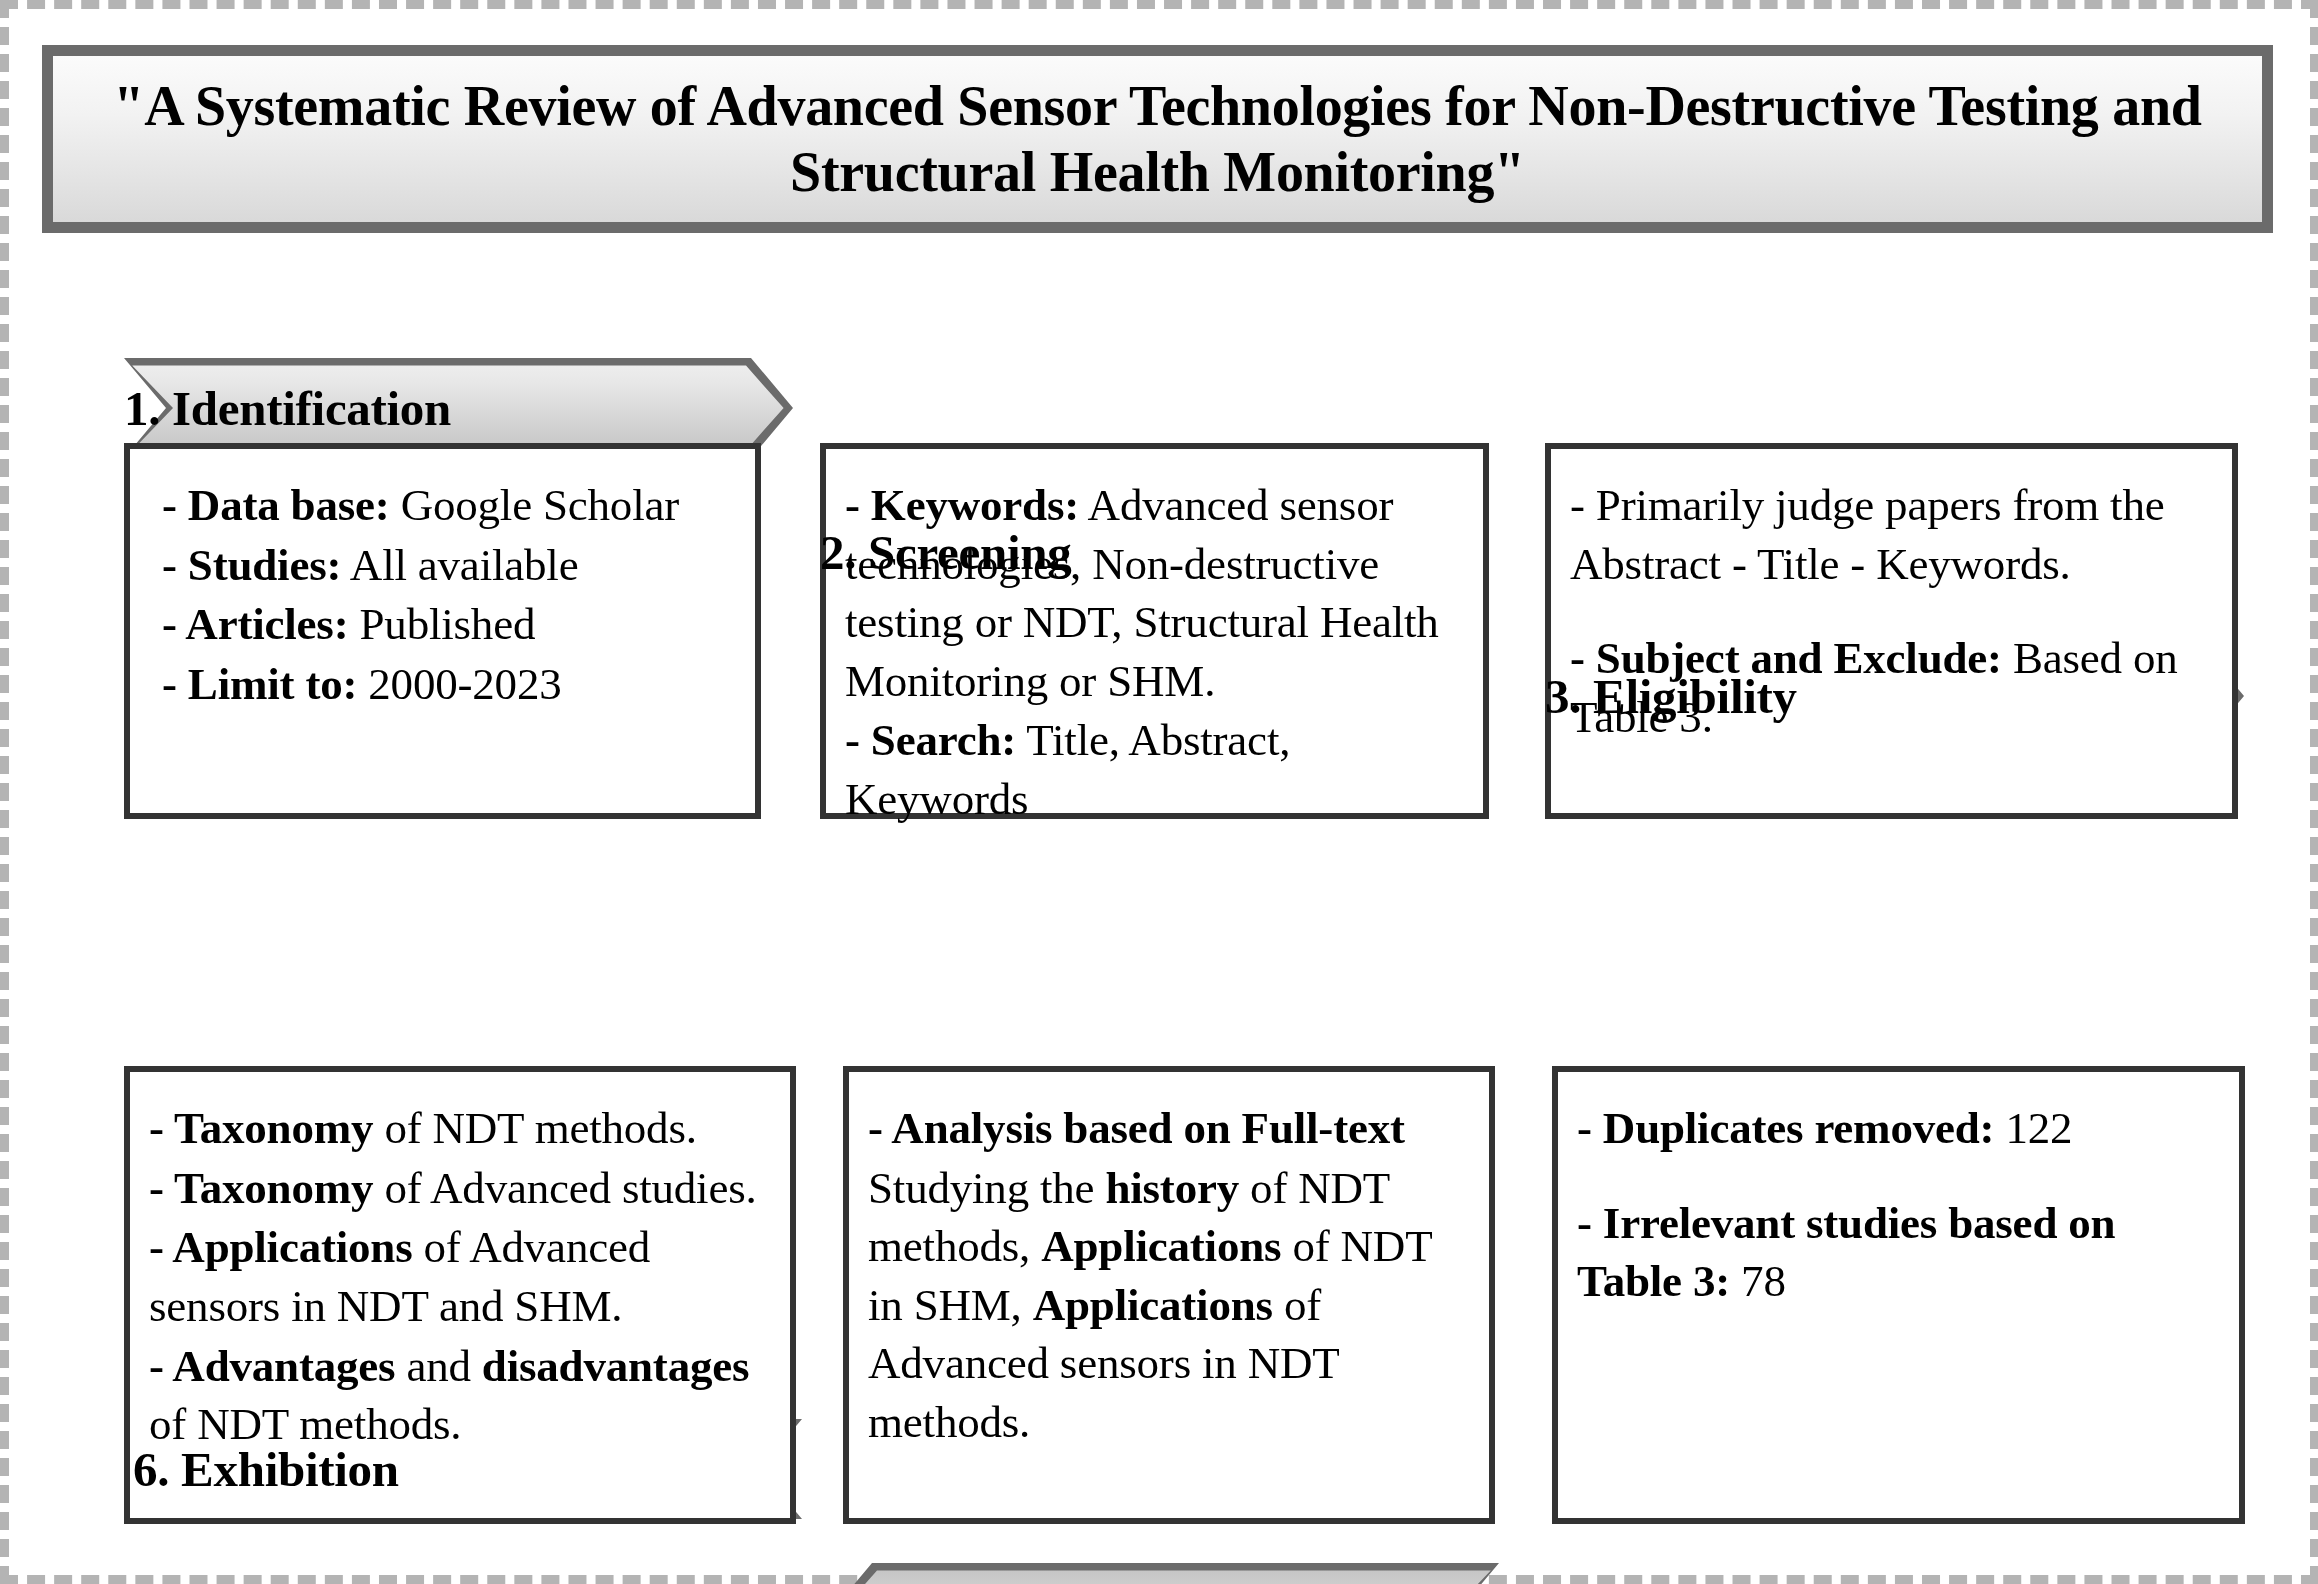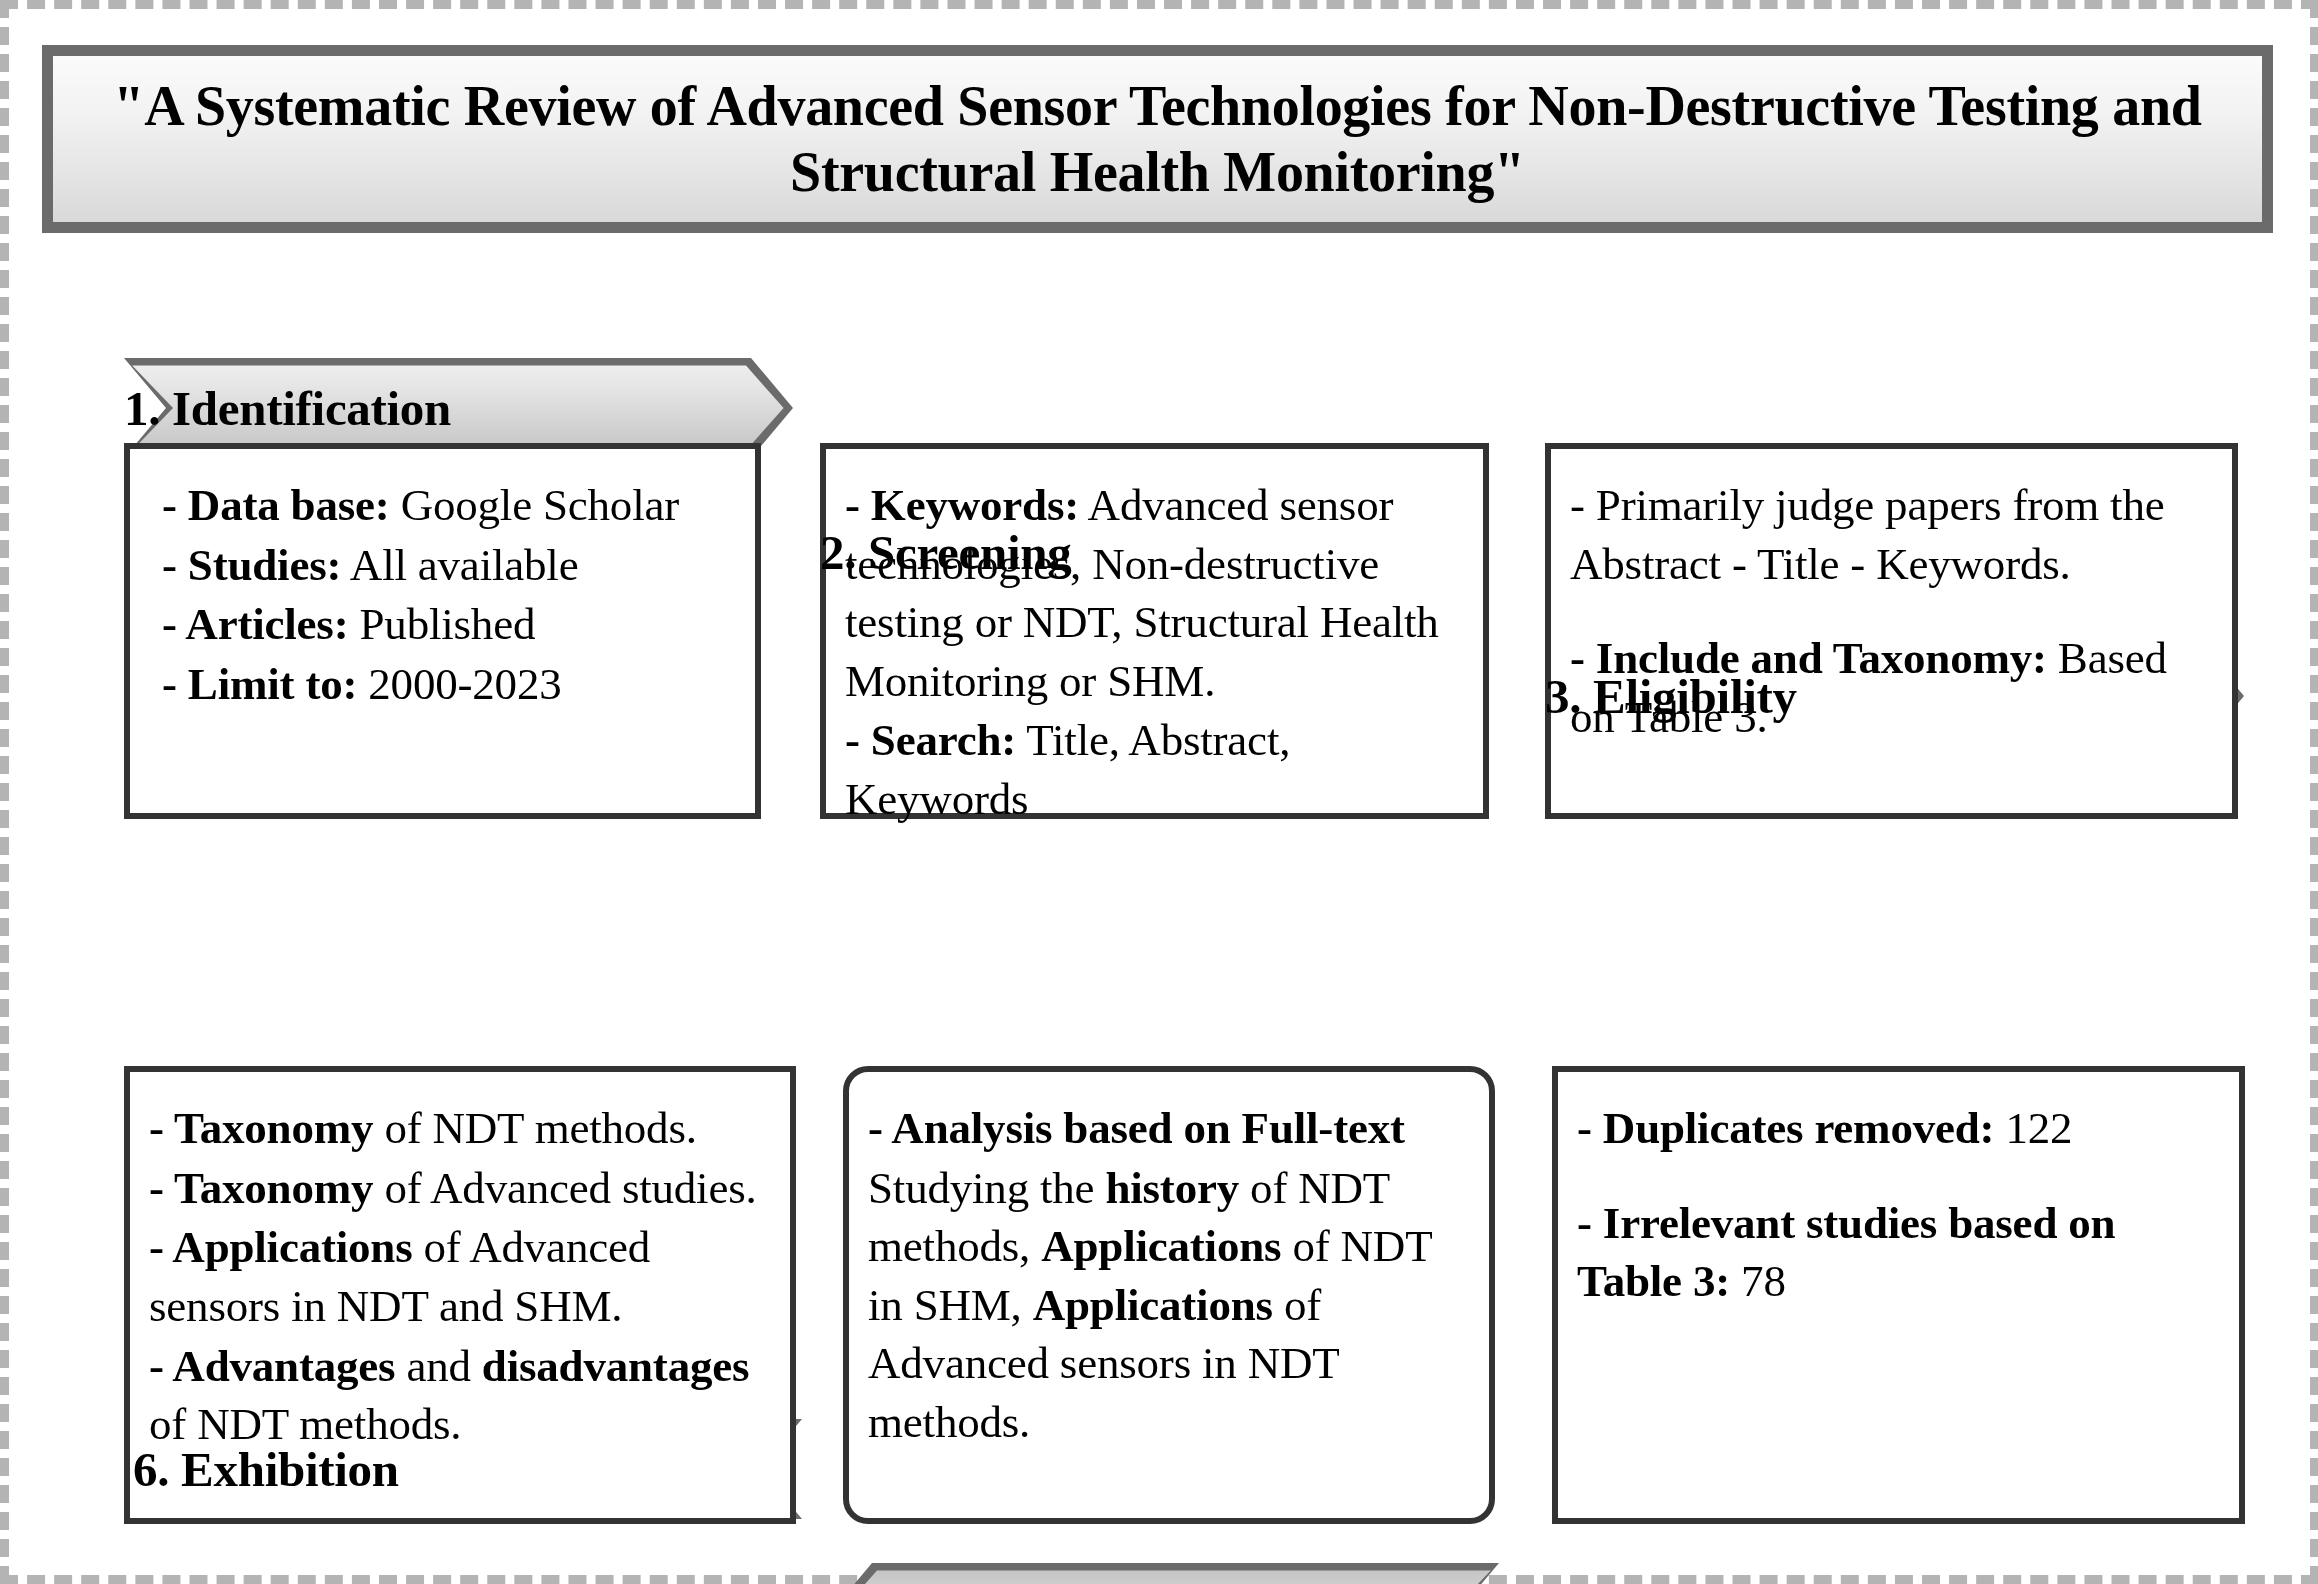--- a/index.html
+++ b/index.html
@@ -124,21 +124,21 @@
 
   #box1 { left: 115px;  top: 434px;  width: 637px; height: 376px; padding-left: 32px; }
   #box2 { left: 811px; top: 434px;  width: 669px; height: 376px; }
   #box3 { left: 1536px; top: 434px;  width: 693px; height: 376px; }
 
   #stage6 { left: 124px;  top: 934px; width: 669px; }
   #stage5 { left: 821px; top: 934px; width: 669px; }
   #stage4 { left: 1534px; top: 934px; width: 705px; }
 
   #box6 { left: 115px;  top: 1057px; width: 672px; height: 458px; }
-  #box5 { left: 834px; top: 1057px; width: 652px; height: 458px; border-radius: 25px; }
+  #box5 { left: 834px; top: 1057px; width: 652px; height: 458px; }
   #box4 { left: 1543px; top: 1057px; width: 693px; height: 458px; }
 </style>
 </head>
 <body>
 
 <div id="poster">
 
   <div id="title-box">
     <div id="title-text">"A Systematic Review of Advanced Sensor Technologies for Non-Destructive Testing and Structural Health Monitoring"</div>
   </div>
@@ -168,21 +168,21 @@
     <p><b>- Limit to:</b><span> 2000-2023</span></p>
   </div>
 
   <div class="box" id="box2">
     <p><b>- Keywords:</b><span> Advanced sensor technologies, Non-destructive testing or NDT, Structural Health Monitoring or SHM.</span></p>
     <p><b>- Search:</b><span> Title, Abstract, Keywords</span></p>
   </div>
 
   <div class="box" id="box3">
     <p><span> - Primarily judge papers from the Abstract - Title - Keywords.</span></p>
-    <p class="gap"><b>- Include and Taxonomy:</b><span> Based on Table 3.</span></p>
+    <p class="gap"><b>- Subject and Exclude:</b><span> Based on Table 3.</span></p>
   </div>
 
   <div class="stage chev chev-left" id="stage6">
     <div class="chev-outer"></div>
     <div class="chev-inner"></div>
     <span class="chev-label">6. Exhibition</span>
   </div>
 
   <div class="stage chev chev-left" id="stage5">
     <div class="chev-outer"></div>

